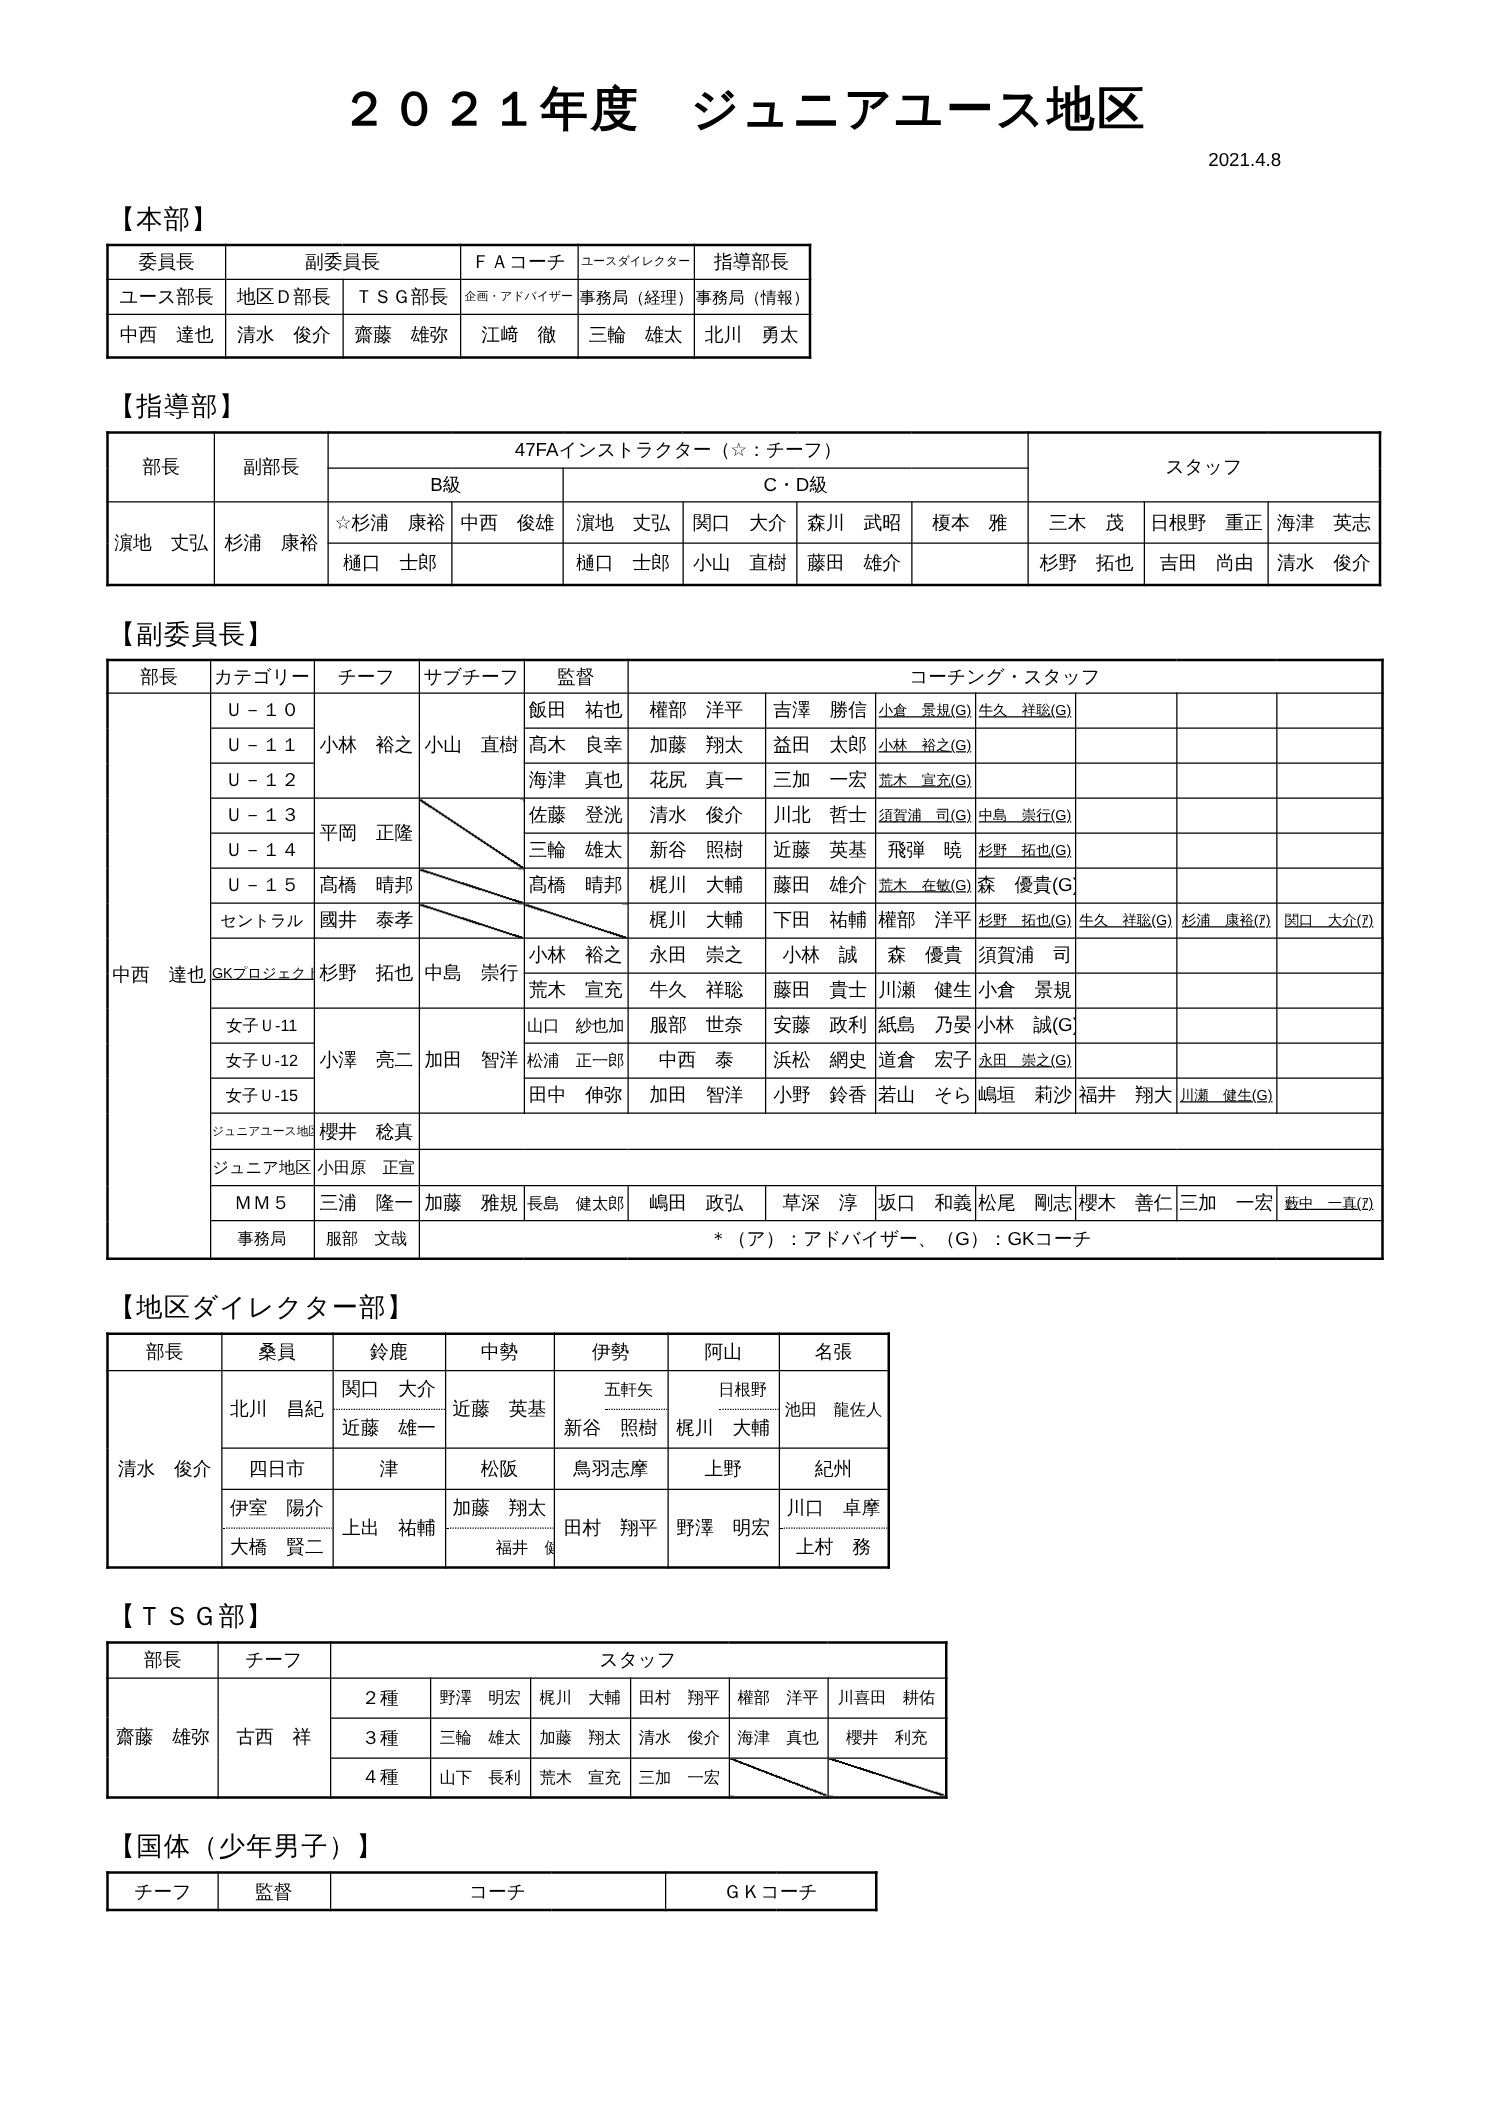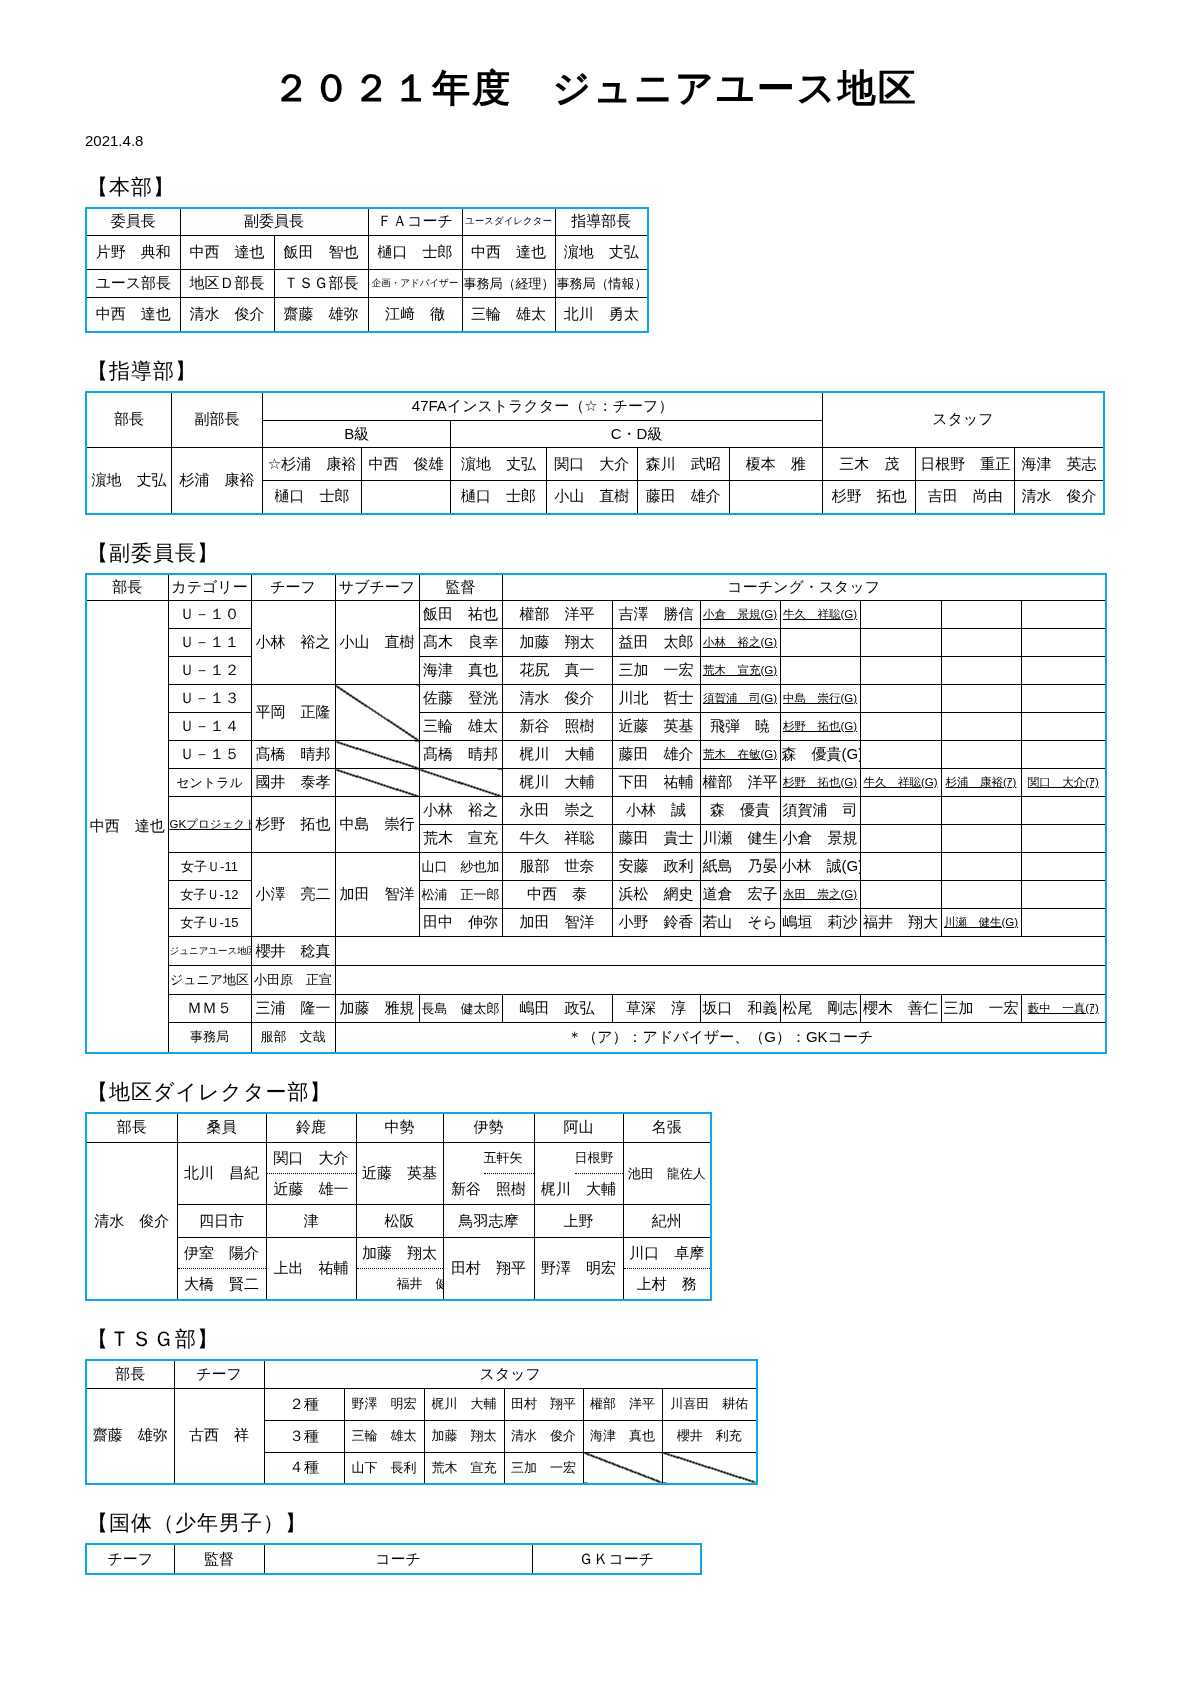--- a/index.html
+++ b/index.html
@@ -6,24 +6,24 @@
   body{
     width:1190px;height:1683px;position:relative;color:#000;
     font-family:"Liberation Sans","DejaVu Sans",sans-serif;
     -webkit-font-smoothing:antialiased;
   }
   .content{width:1020px;margin-left:85px;}
   .page-title{
     margin-top:66px;text-align:center;font-size:38px;font-weight:bold;
     letter-spacing:2px;line-height:1.2;
   }
-  .date-line{font-size:15px;margin-top:20px;width:940px;}
+  .date-line{text-align:right;font-size:15px;margin-top:8px;width:940px;}
   .sec-label{font-size:21px;margin:24px 0 6px 2px;letter-spacing:1px;}
   table.doc{
-    border-collapse:collapse;table-layout:fixed;border:2px solid #0ea5e9;
+    border-collapse:collapse;table-layout:fixed;border:2px solid #000000;
     font-size:15px;
   }
   table.doc td,table.doc th{
     border:1px solid #000;text-align:center;vertical-align:middle;
     padding:0 1px;overflow:hidden;white-space:nowrap;font-weight:normal;
   }
   .hdr th{border-bottom:3px double #000;}
   .sm{font-size:11.5px;text-decoration:underline;}
   .xs{font-size:9.5px;}
   .md{font-size:13px;margin-left:40px;}
@@ -55,28 +55,20 @@
         <col style="width:93px">
       </colgroup>
     <tbody>
         <tr style="height:28px">
       <th>委員長</th>
       <th colspan="2">副委員長</th>
       <th>ＦＡコーチ</th>
       <th class="xs">ユースダイレクター</th>
       <th>指導部長</th>
     </tr>
-    <tr style="height:34px">
-      <td>片野　典和</td>
-      <td>中西　達也</td>
-      <td>飯田　智也</td>
-      <td>樋口　士郎</td>
-      <td>中西　達也</td>
-      <td>濵地　丈弘</td>
-    </tr>
     <tr style="height:28px">
       <th>ユース部長</th>
       <th>地区Ｄ部長</th>
       <th>ＴＳＧ部長</th>
       <th class="xs">企画・アドバイザー</th>
       <th class="md">事務局（経理）</th>
       <th class="md">事務局（情報）</th>
     </tr>
     <tr style="height:34px">
       <td>中西　達也</td>

